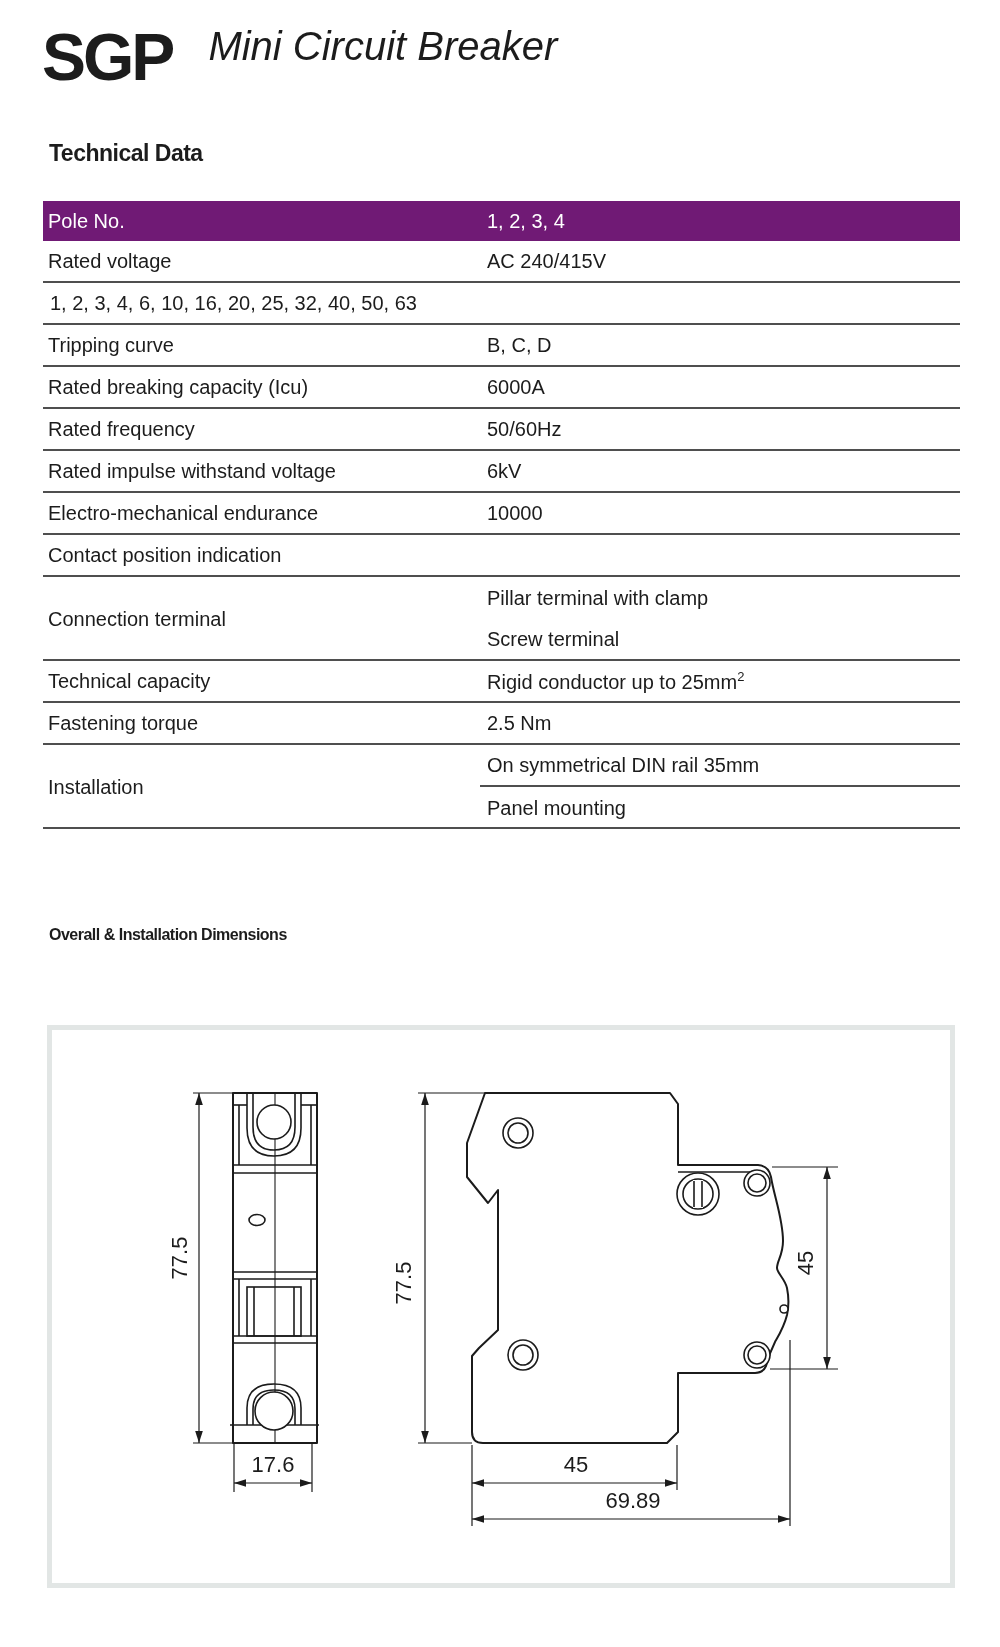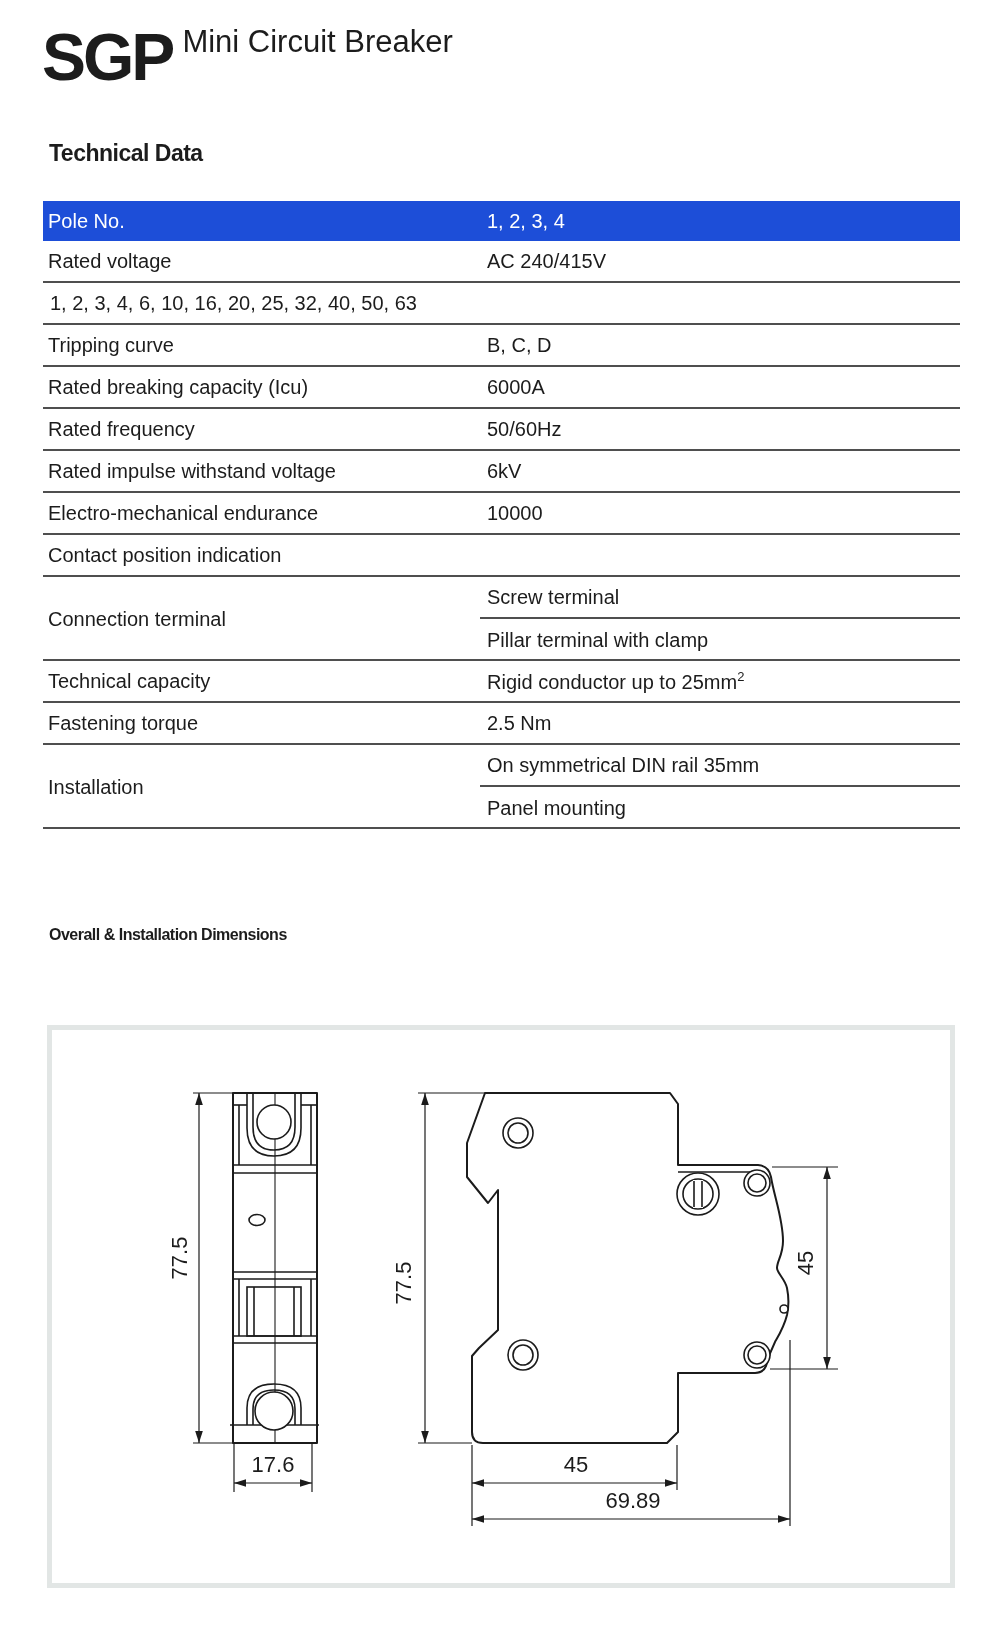--- a/index.html
+++ b/index.html
@@ -3,21 +3,21 @@
 <meta charset="utf-8">
 <style>
   * { margin:0; padding:0; box-sizing:border-box; }
   body { width:1000px; height:1647px; background:#ffffff; position:relative;
          font-family:"Liberation Sans", sans-serif; color:#1c1c1c; overflow:hidden; }
   .page { position:absolute; inset:0; }
 
   
   .brand-row { position:absolute; left:42px; top:24px; display:flex; align-items:flex-start; }
   .brand { font-size:66px; font-weight:bold; letter-spacing:-3px; line-height:1; }
-  .product-title { font-size:31px; font-weight:400; margin-left:10px; letter-spacing:0px; }
+  .product-title { font-size:40px; font-weight:400; margin-left:36px; letter-spacing:0px;font-style:italic; }
 
   .section-heading { position:absolute; left:49px; font-weight:bold; letter-spacing:-0.5px; }
   #tech-heading { top:140px; font-size:23px; }
   #dim-heading  { top:926px; font-size:16px; }
 
   
   .spec-table { position:absolute; left:43px; top:201px; width:917px; font-size:20px; }
   .t-row { display:grid; grid-template-columns:437px 1fr; align-items:center;
            height:42px; border-bottom:2px solid #4f4f4f; }
   .t-row.header { height:40px; border-bottom:none; }
@@ -46,21 +46,21 @@
 <div class="page">
 
   <div class="brand-row">
     <div class="brand">SGP</div>
     <div class="product-title">Mini Circuit Breaker</div>
   </div>
 
   <div class="section-heading" id="tech-heading">Technical Data</div>
 
   <div class="spec-table">
-    <div class="t-row header" style="background:#1d4ed8; color:#ffffff;">
+    <div class="t-row header" style="background:#701a75; color:#ffffff;">
       <div class="cell-label">Pole No.</div>
       <div class="cell-value">1, 2, 3, 4</div>
     </div>
 
     <div class="t-row">
       <div class="cell-label">Rated voltage</div>
       <div class="cell-value">AC 240/415V</div>
     </div>
     <div class="t-row">
       <div class="cell-value">1, 2, 3, 4, 6, 10, 16, 20, 25, 32, 40, 50, 63</div>
@@ -86,22 +86,22 @@
       <div class="cell-value">10000</div>
     </div>
     <div class="t-row">
       <div class="cell-label">Contact position indication</div>
       <div class="cell-value"></div>
     </div>
 
     <div class="t-row dbl">
       <div class="cell-label">Connection terminal</div>
       <div class="cell-value">
+        <div class="subcell">Pillar terminal with clamp</div>
         <div class="subcell first">Screw terminal</div>
-        <div class="subcell">Pillar terminal with clamp</div>
       </div>
     </div>
 
     <div class="t-row">
       <div class="cell-label">Technical capacity</div>
       <div class="cell-value"><span>Rigid conductor up to 25mm</span><sup>2</sup></div>
     </div>
 
     <div class="t-row">
       <div class="cell-label">Fastening torque</div>

